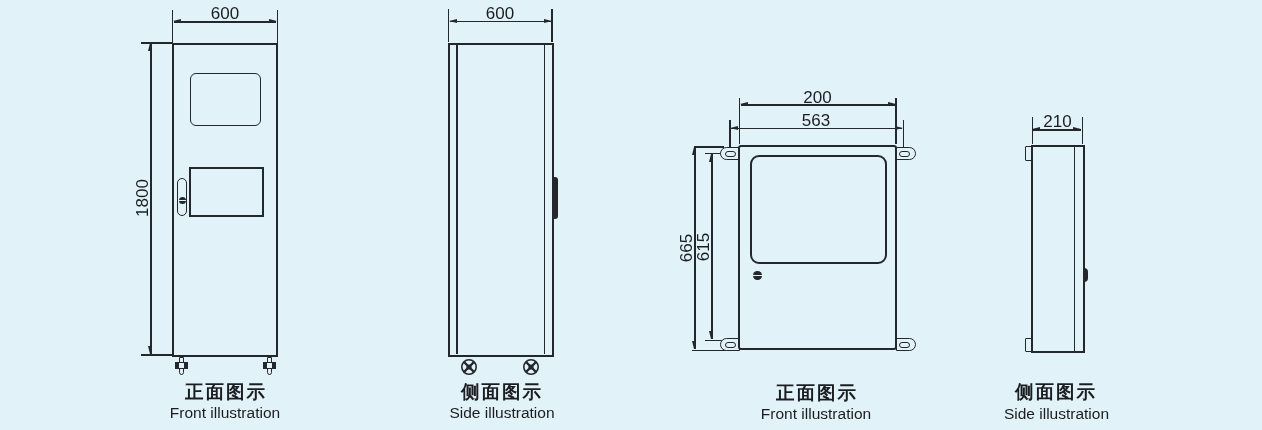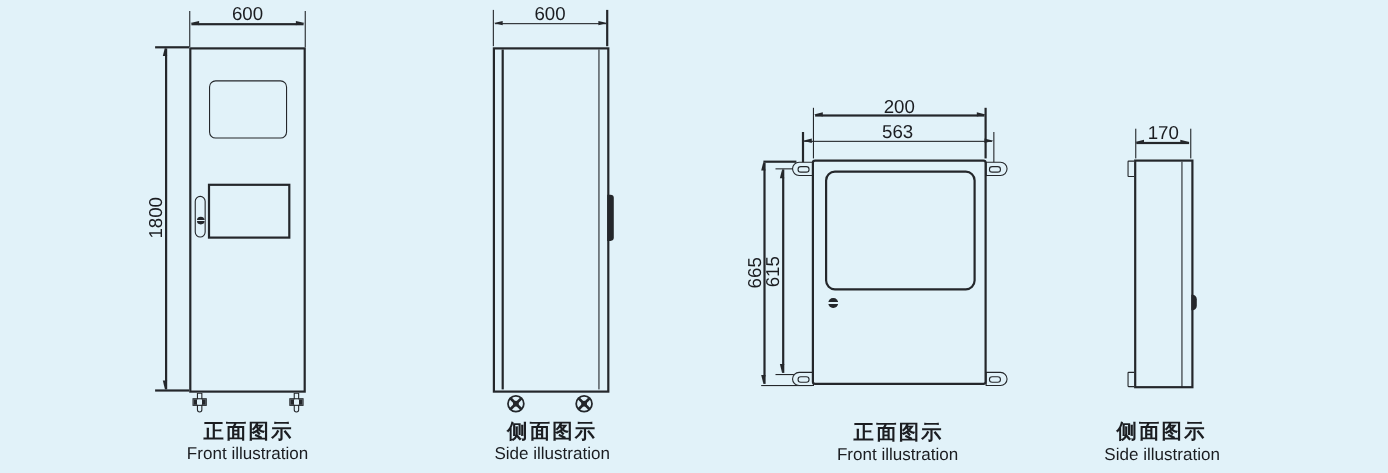--- a/index.html
+++ b/index.html
@@ -159,21 +159,21 @@
     <div class="cap-en" style="left:816px;top:414px;">Front illustration</div>
   </div>
 
   <div>
 
     <div class="vl" style="left:1031.6px;top:117px;height:27px;"></div>
     <div class="vl" style="left:1082px;top:117px;height:27px;"></div>
     <div class="hl" style="left:1033px;top:129.2px;width:48px;"></div>
     <div class="ar l" style="left:1032.2px;top:127.1px;"></div>
     <div class="ar r" style="left:1073.2px;top:127.1px;"></div>
-    <div class="dim" style="left:1057.5px;top:121px;">170</div>
+    <div class="dim" style="left:1057.5px;top:121px;">210</div>
 
     <div class="tab" style="left:1025.3px;top:146.3px;width:7px;height:14.3px;border-radius:1px;"></div>
     <div class="tab" style="left:1025.3px;top:338.2px;width:7px;height:14.3px;border-radius:1px;"></div>
 
     <div class="box body2" style="left:1031px;top:145.3px;width:53.8px;height:207.8px;"></div>
     <div class="vl over" style="left:1073.6px;top:146.5px;height:205px;"></div>
     <div class="darkfill" style="left:1083.3px;top:268.2px;width:5px;height:13.5px;border-radius:0 4px 4px 0;"></div>
 
     <div class="cap-zh" style="left:1056px;top:392px;">侧面图示</div>
     <div class="cap-en" style="left:1056.5px;top:413.5px;">Side illustration</div>

